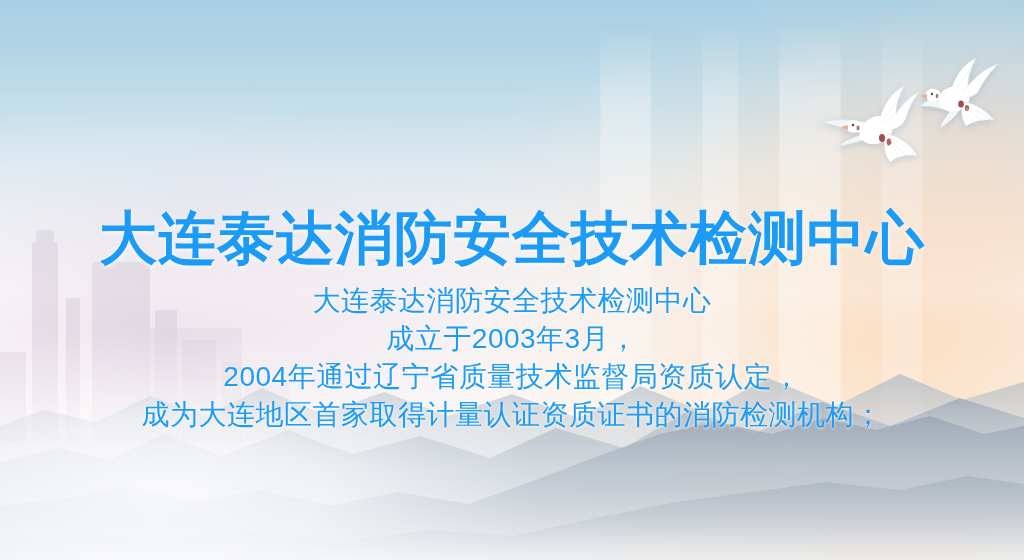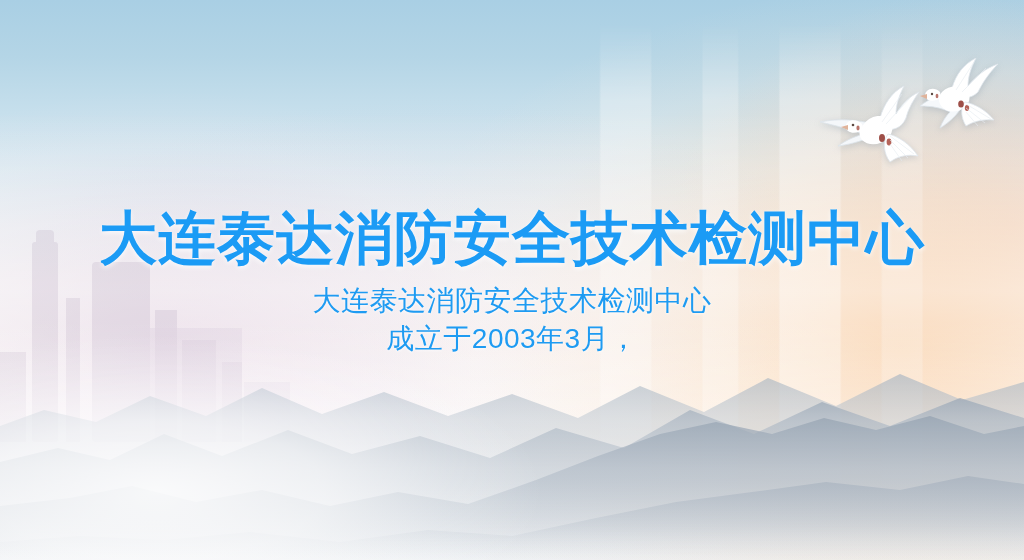--- a/index.html
+++ b/index.html
@@ -351,16 +351,18 @@
     </svg>
   </div>
 
   <div class="content">
 
     <h1 class="title">大连泰达消防安全技术检测中心</h1>
 
     <div class="body-text">
       <span class="body-line">大连泰达消防安全技术检测中心</span>
       <span class="body-line">成立于2003年3月，</span>
+      <span class="body-line">2004年通过辽宁省质量技术监督局资质认定，</span>
+      <span class="body-line">成为大连地区首家取得计量认证资质证书的消防检测机构；</span>
     </div>
 
   </div>
 </div>
 
 </body></html>

